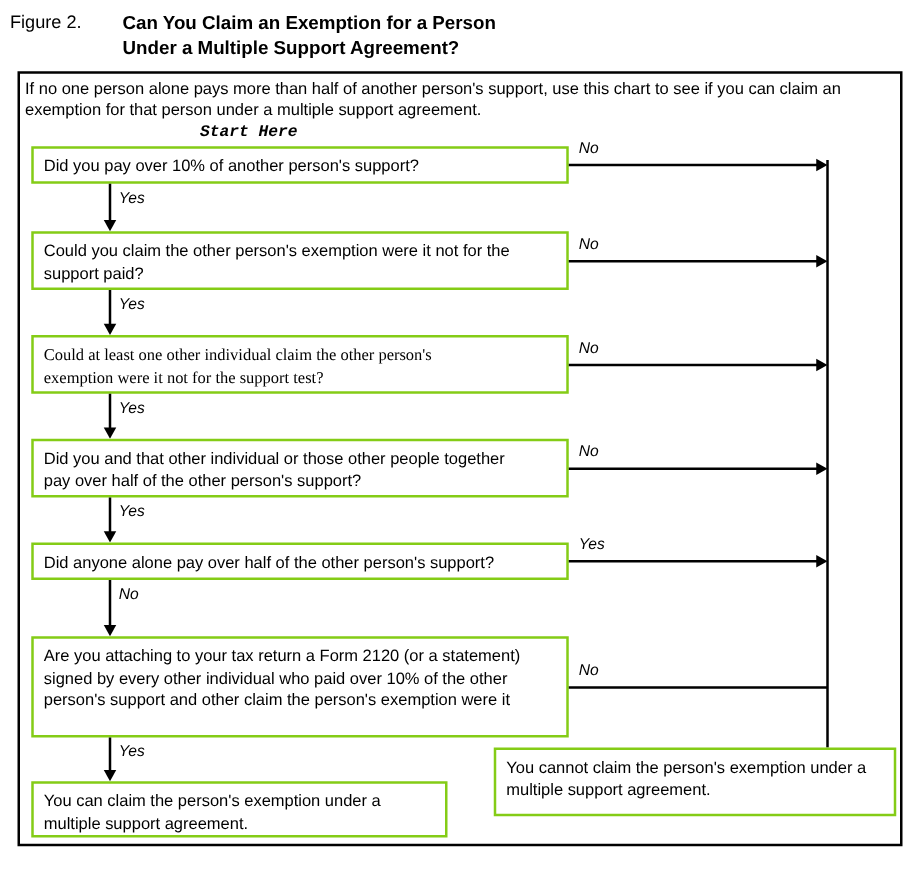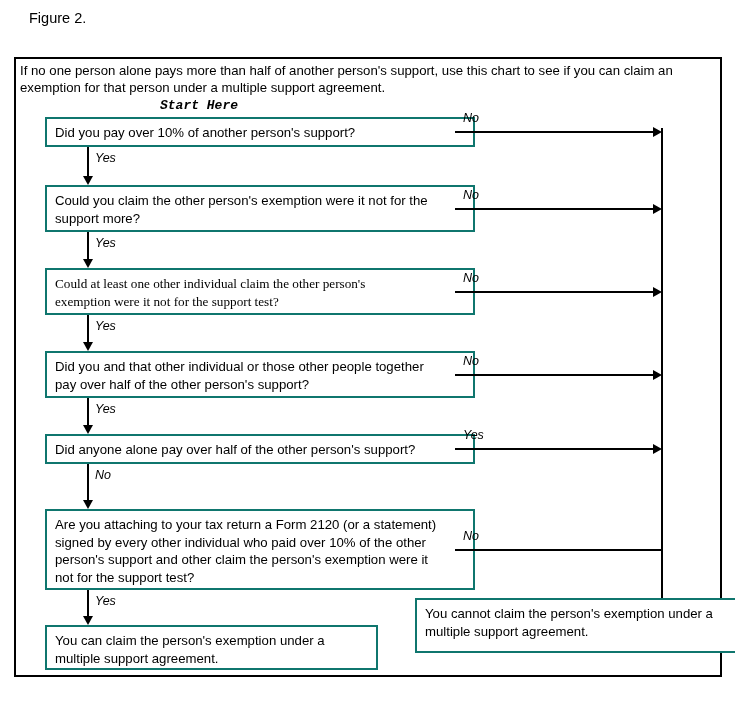--- a/index.html
+++ b/index.html
@@ -6,21 +6,21 @@
   body{
     width:735px;height:703px;position:relative;overflow:hidden;
     font-family:"Liberation Sans","DejaVu Sans",sans-serif;
     color:#000000;
     -webkit-font-smoothing:none;
   }
   #stage{position:absolute;left:0;top:0;width:735px;height:703px;}
 
   
   .fig-label{
-    position:absolute;left:29px;top:10px;
+    position:absolute;left:8px;top:10px;
     font-size:14.5px;letter-spacing:0px;white-space:nowrap;
   }
   .fig-title{
     position:absolute;left:98px;top:9px;
     font-size:15px;font-weight:bold;line-height:20px;
     width:460px;
   }
   .fig-title .l2{display:block;}
 
   
@@ -39,25 +39,24 @@
 
   .start-here{
     position:absolute;left:160px;top:98px;
     font-size:13px;font-weight:bold;font-style:italic;
     white-space:nowrap;
     font-family:Liberation Mono, monospace;
   }
 
   
   .box{
-    position:absolute;border:2px solid #0f766e;background:#fff;
+    position:absolute;border:2px solid #84cc16;background:#fff;
     box-sizing:border-box;
     font-size:13.2px;line-height:17.5px;
     padding:5px 8px 4px 8px;
-    margin-left:20px;
   }
   .box span{display:block;}
 
   
   .vline{position:absolute;background:#000;width:2px;}
   .hline{position:absolute;background:#000;height:2px;}
   .arrow-down{
     position:absolute;width:0;height:0;
     border-left:5px solid transparent;
     border-right:5px solid transparent;
@@ -73,39 +72,43 @@
     position:absolute;font-size:12.5px;font-style:italic;
     white-space:nowrap;
   }
 </style>
 </head>
 <body>
 
 <div id="stage">
 
   <div class="fig-label">Figure 2.</div>
+  <div class="fig-title">
+    <span>Can You Claim an Exemption for a Person</span>
+    <span class="l2">Under a Multiple Support Agreement?</span>
+  </div>
 
   <div class="frame"></div>
 
   <div class="intro">If no one person alone pays more than half of another person's support, use this chart to see if you can claim an exemption for that person under a multiple support agreement.</div>
   <div class="start-here">Start Here</div>
 
   <div class="box" style="left:25px;top:117px;width:430px;height:30px;">
     <span>Did you pay over 10% of another person's support?</span>
   </div>
   <div class="vline" style="left:87px;top:147px;height:32px;"></div>
   <div class="arrow-down" style="left:83px;top:176px;"></div>
   <div class="brlabel" style="left:95px;top:151px;">Yes</div>
   <div class="hline" style="left:455px;top:131px;width:200px;"></div>
   <div class="arrow-right" style="left:653px;top:127px;"></div>
   <div class="brlabel" style="left:463px;top:111px;">No</div>
 
   <div class="box" style="left:25px;top:185px;width:430px;height:47px;">
     <span>Could you claim the other person's exemption were it not for the</span>
-    <span>support more?</span>
+    <span>support paid?</span>
   </div>
   <div class="vline" style="left:87px;top:232px;height:30px;"></div>
   <div class="arrow-down" style="left:83px;top:259px;"></div>
   <div class="brlabel" style="left:95px;top:236px;">Yes</div>
   <div class="hline" style="left:455px;top:208px;width:200px;"></div>
   <div class="arrow-right" style="left:653px;top:204px;"></div>
   <div class="brlabel" style="left:463px;top:188px;">No</div>
 
   <div class="box" style="left:25px;top:268px;width:430px;height:47px;font-family:Liberation Serif, serif;">
     <span>Could at least one other individual claim the other person's</span>
@@ -136,21 +139,20 @@
   <div class="arrow-down" style="left:83px;top:500px;"></div>
   <div class="brlabel" style="left:95px;top:468px;">No</div>
   <div class="hline" style="left:455px;top:448px;width:200px;"></div>
   <div class="arrow-right" style="left:653px;top:444px;"></div>
   <div class="brlabel" style="left:463px;top:428px;">Yes</div>
 
   <div class="box" style="left:25px;top:509px;width:430px;height:81px;">
     <span>Are you attaching to your tax return a Form 2120 (or a statement)</span>
     <span>signed by every other individual who paid over 10% of the other</span>
     <span>person's support and other claim the person's exemption were it</span>
-    <span>not for the support test?</span>
   </div>
   <div class="vline" style="left:87px;top:590px;height:29px;"></div>
   <div class="arrow-down" style="left:83px;top:616px;"></div>
   <div class="brlabel" style="left:95px;top:594px;">Yes</div>
   <div class="hline" style="left:455px;top:549px;width:207px;"></div>
   <div class="brlabel" style="left:463px;top:529px;">No</div>
 
   <div class="vline" style="left:661px;top:128px;height:490px;"></div>
   <div class="arrow-down" style="left:657px;top:615px;"></div>
 

